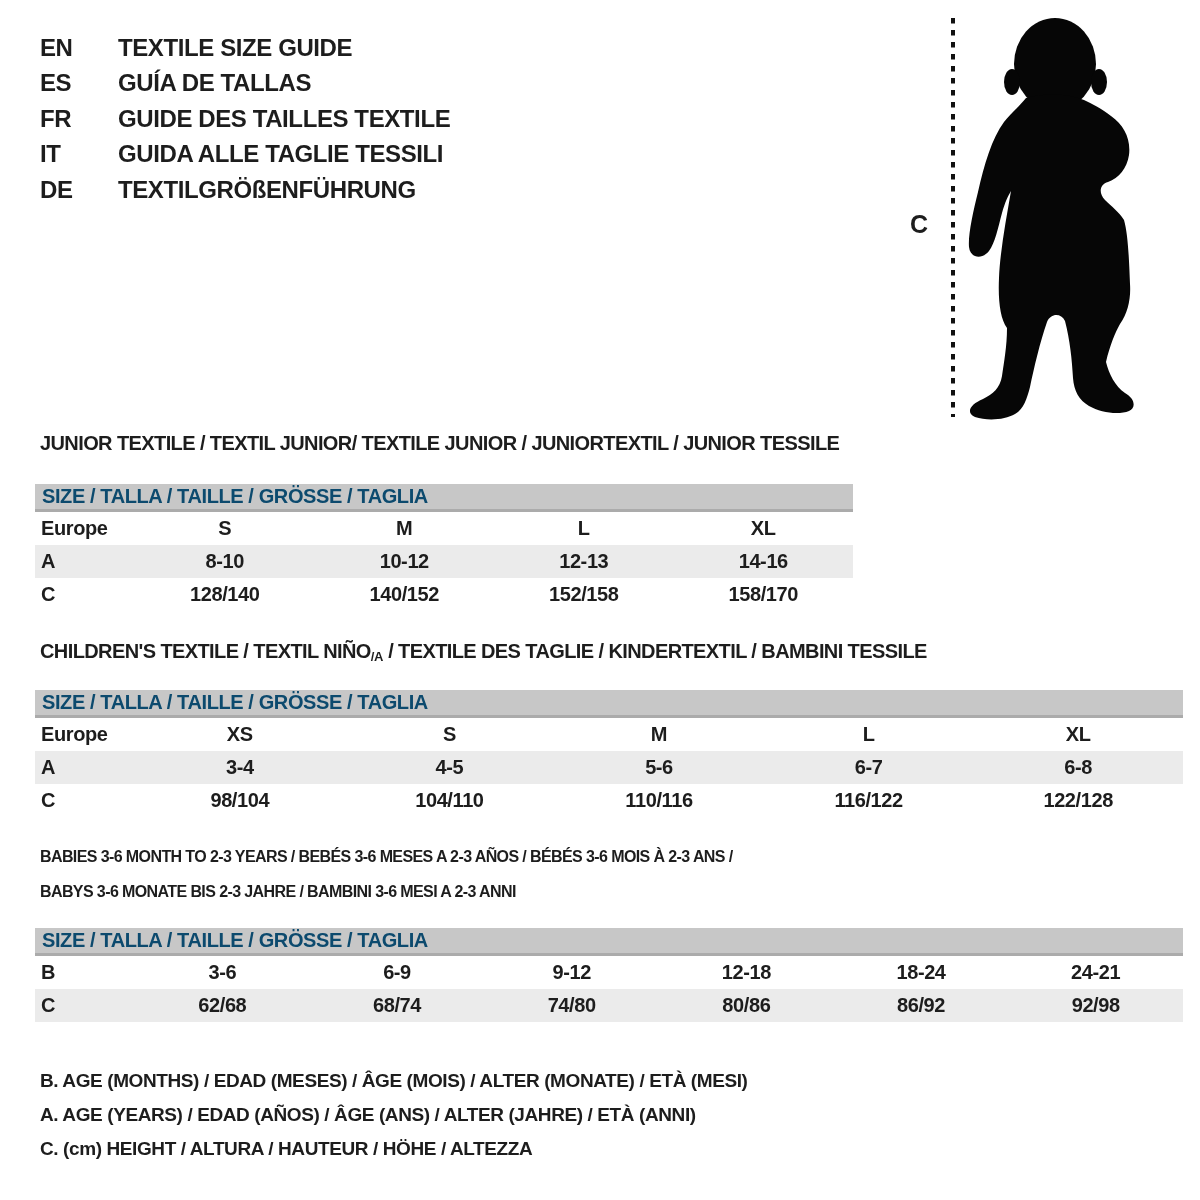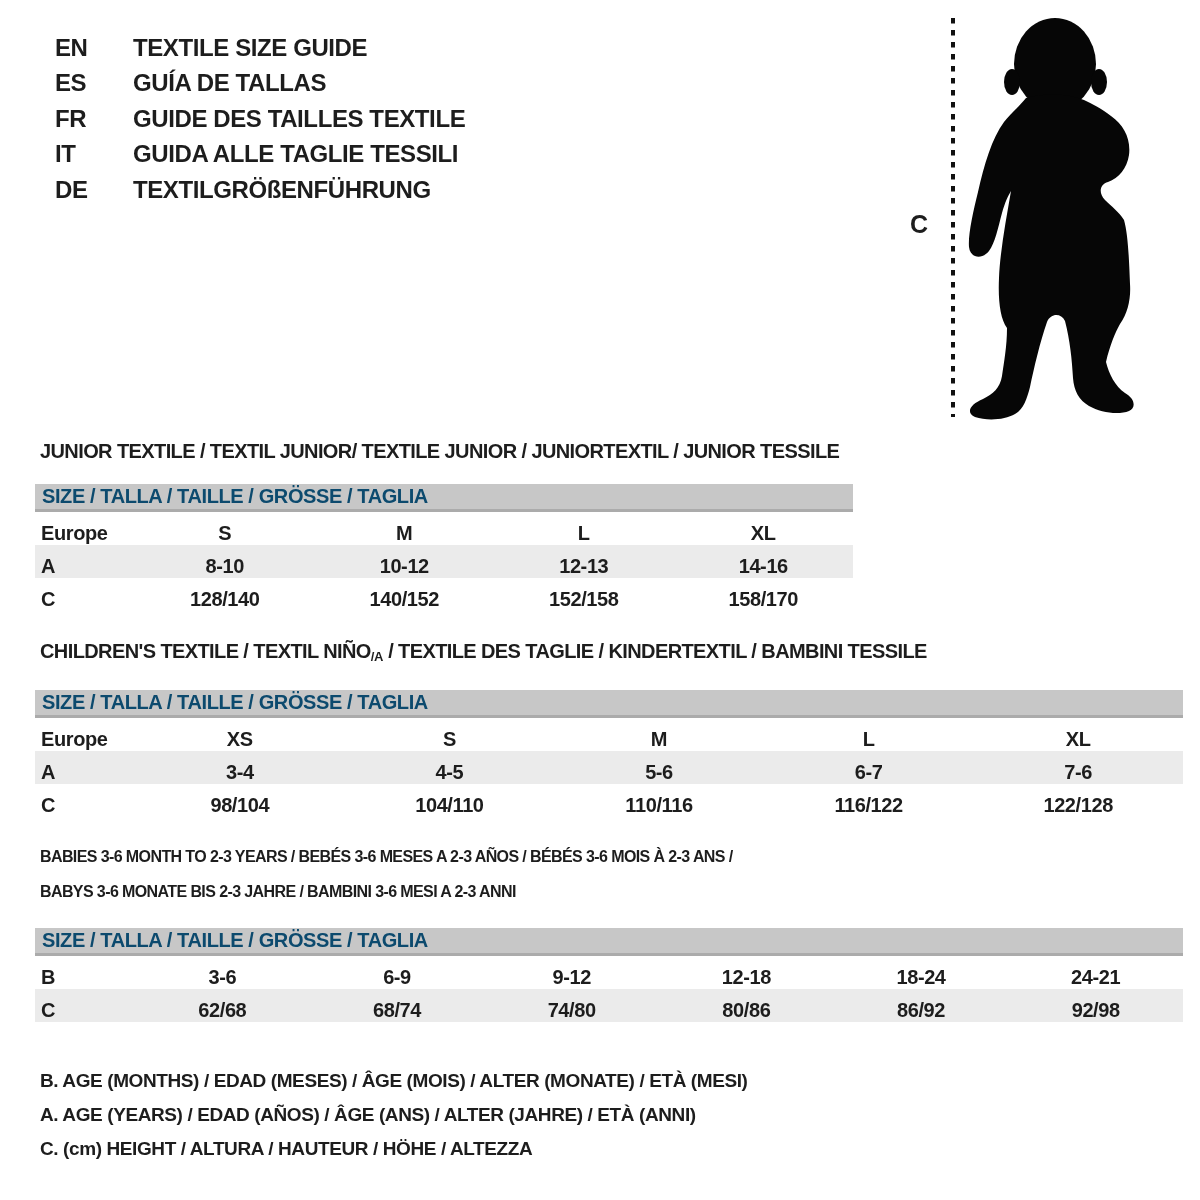--- a/index.html
+++ b/index.html
@@ -17,36 +17,36 @@
     width:1200px;height:1200px;
     background:var(--page-bg);
     font-family:"Liberation Sans","DejaVu Sans",sans-serif;
     color:var(--text-color);
     overflow:hidden;
     font-weight:bold;
     letter-spacing:-0.4px;
   }
   
   .lang-block{position:absolute;left:40px;top:30px;}
-  .lang-row{display:flex;height:35.5px;align-items:center;font-size:24px;margin-left:15px;}
+  .lang-row{display:flex;height:35.5px;align-items:center;font-size:24px;}
   .lang-code{width:78px;}
   
   .figure-svg{position:absolute;left:900px;top:0;width:300px;height:430px;}
   .c-label{position:absolute;left:910px;top:210px;font-size:25px;}
   
   .sec-title{position:absolute;left:40px;font-size:20px;letter-spacing:-0.6px;white-space:nowrap;}
   .sub{font-size:13px;position:relative;top:3px;letter-spacing:-0.3px;}
   
   .table{position:absolute;left:35px;font-size:20px;}
   .t-bar{
     height:28px;background:var(--table-header-bg);
     border-bottom:3px solid var(--table-header-border);
     display:flex;align-items:center;padding-left:7px;color:#0c4a6e;
   }
-  .t-row{display:flex;height:33px;align-items:flex-end;}
+  .t-row{display:flex;height:33px;align-items:center;}
   .t-row.alt{background:var(--row-alt-bg);}
   .t-row .lbl{width:100px;padding-left:6px;}
   .t-row .val{flex:1;text-align:center;}
   .w-junior{width:818px;}
   .w-wide{width:1148px;}
   
   .babies-title-line{position:absolute;left:40px;font-size:16px;letter-spacing:-0.6px;white-space:nowrap;}
   
   .footnotes{position:absolute;left:40px;top:1064px;}
   .footnote{height:34px;display:flex;align-items:center;font-size:19px;}
@@ -112,21 +112,21 @@
                C 219 212, 211 206, 205 200
                C 198 193, 200 184, 208 182
                C 219 178, 227 168, 229 155
                C 231 139, 224 125, 211 116
                C 201 108, 192 104, 184 100
                C 166 93, 143 93, 126 98 Z"></path>
     </g>
   </svg>
   <div class="c-label">C</div>
 
-  <div class="sec-title" style="top:432px;margin-top:8px;">JUNIOR TEXTILE / TEXTIL JUNIOR/ TEXTILE JUNIOR / JUNIORTEXTIL / JUNIOR TESSILE</div>
+  <div class="sec-title" style="top:432px;">JUNIOR TEXTILE / TEXTIL JUNIOR/ TEXTILE JUNIOR / JUNIORTEXTIL / JUNIOR TESSILE</div>
   <div class="table w-junior" style="top:484px;">
     <div class="t-bar">
       <span>SIZE / TALLA / TAILLE / GRÖSSE / TAGLIA</span>
     </div>
     <div class="t-row">
       <span class="lbl">Europe</span>
       <span class="val">S</span>
       <span class="val">M</span>
       <span class="val">L</span>
       <span class="val">XL</span>
@@ -159,21 +159,21 @@
       <span class="val">M</span>
       <span class="val">L</span>
       <span class="val">XL</span>
     </div>
     <div class="t-row alt">
       <span class="lbl">A</span>
       <span class="val">3-4</span>
       <span class="val">4-5</span>
       <span class="val">5-6</span>
       <span class="val">6-7</span>
-      <span class="val">7-6</span>
+      <span class="val">6-8</span>
     </div>
     <div class="t-row">
       <span class="lbl">C</span>
       <span class="val">98/104</span>
       <span class="val">104/110</span>
       <span class="val">110/116</span>
       <span class="val">116/122</span>
       <span class="val">122/128</span>
     </div>
   </div>

